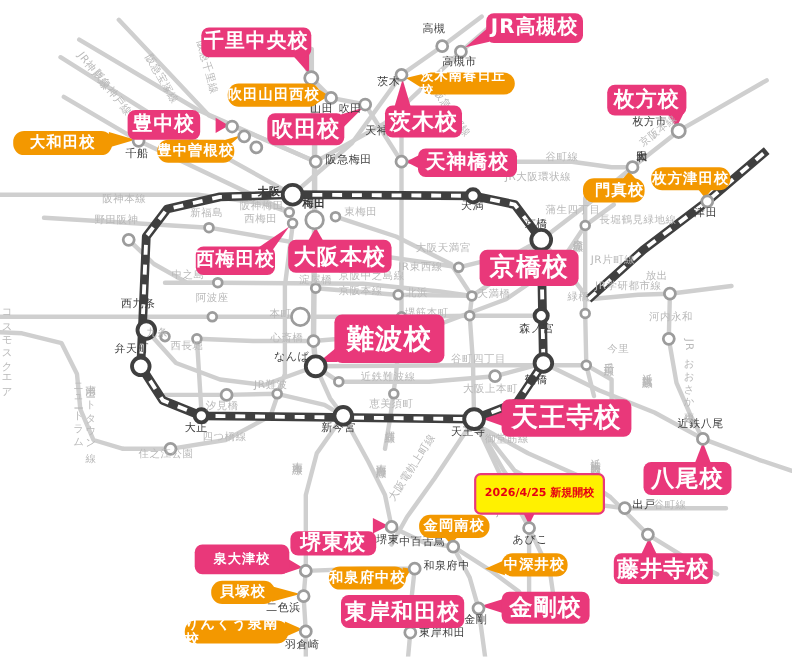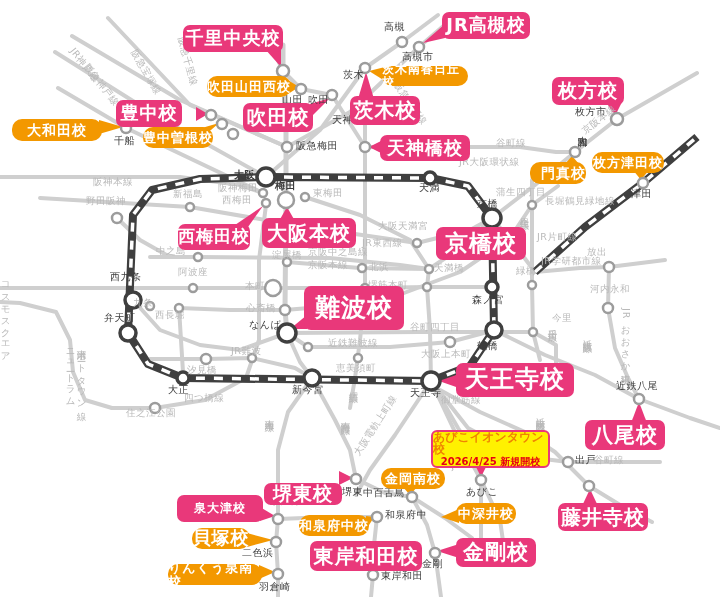--- a/index.html
+++ b/index.html
@@ -309,34 +309,33 @@
       <div class="badge pink" style="left: 304px; top: 286px; width: 100px; height: 44px;">
         <span style="font-size: 25px;">難波校</span>
       </div>
       <div class="badge pink" style="left: 456px; top: 363px; width: 118px; height: 34px;">
         <span style="font-size: 24px;">天王寺校</span>
       </div>
       <div class="badge pink" style="left: 585px; top: 420px; width: 80px; height: 30px;">
         <span style="font-size: 21px;">八尾校</span>
       </div>
       <div class="badge new" style="left: 431px; top: 430px; width: 115px; height: 34px;">
-        <span style="font-size: 12px;">あびこイオンタウン校</span>
         <span class="sub">2026/4/25 新規開校</span>
       </div>
       <div class="badge orange" style="left: 381px; top: 468px; width: 64px; height: 21px;">
         <span style="font-size: 13px;">金岡南校</span>
       </div>
       <div class="badge pink" style="left: 264px; top: 483px; width: 78px; height: 22px;">
         <span style="font-size: 19px;">堺東校</span>
       </div>
       <div class="badge pink" style="left: 177px; top: 495px; width: 86px; height: 27px;">
         <span style="font-size: 12px;">泉大津校</span>
       </div>
       <div class="badge orange" style="left: 192px; top: 528px; width: 58px; height: 21px;">
-        <span style="font-size: 18px;">貝塚校</span>
+        <span style="font-size: 13px;">貝塚校</span>
       </div>
       <div class="badge orange" style="left: 168px; top: 564px; width: 94px; height: 21px;">
         <span style="font-size: 13px;">りんくう泉南校</span>
       </div>
       <div class="badge orange" style="left: 299px; top: 515px; width: 70px; height: 21px;">
         <span style="font-size: 13px;">和泉府中校</span>
       </div>
       <div class="badge orange" style="left: 456px; top: 503px; width: 60px; height: 21px;">
         <span style="font-size: 13px;">中深井校</span>
       </div>

